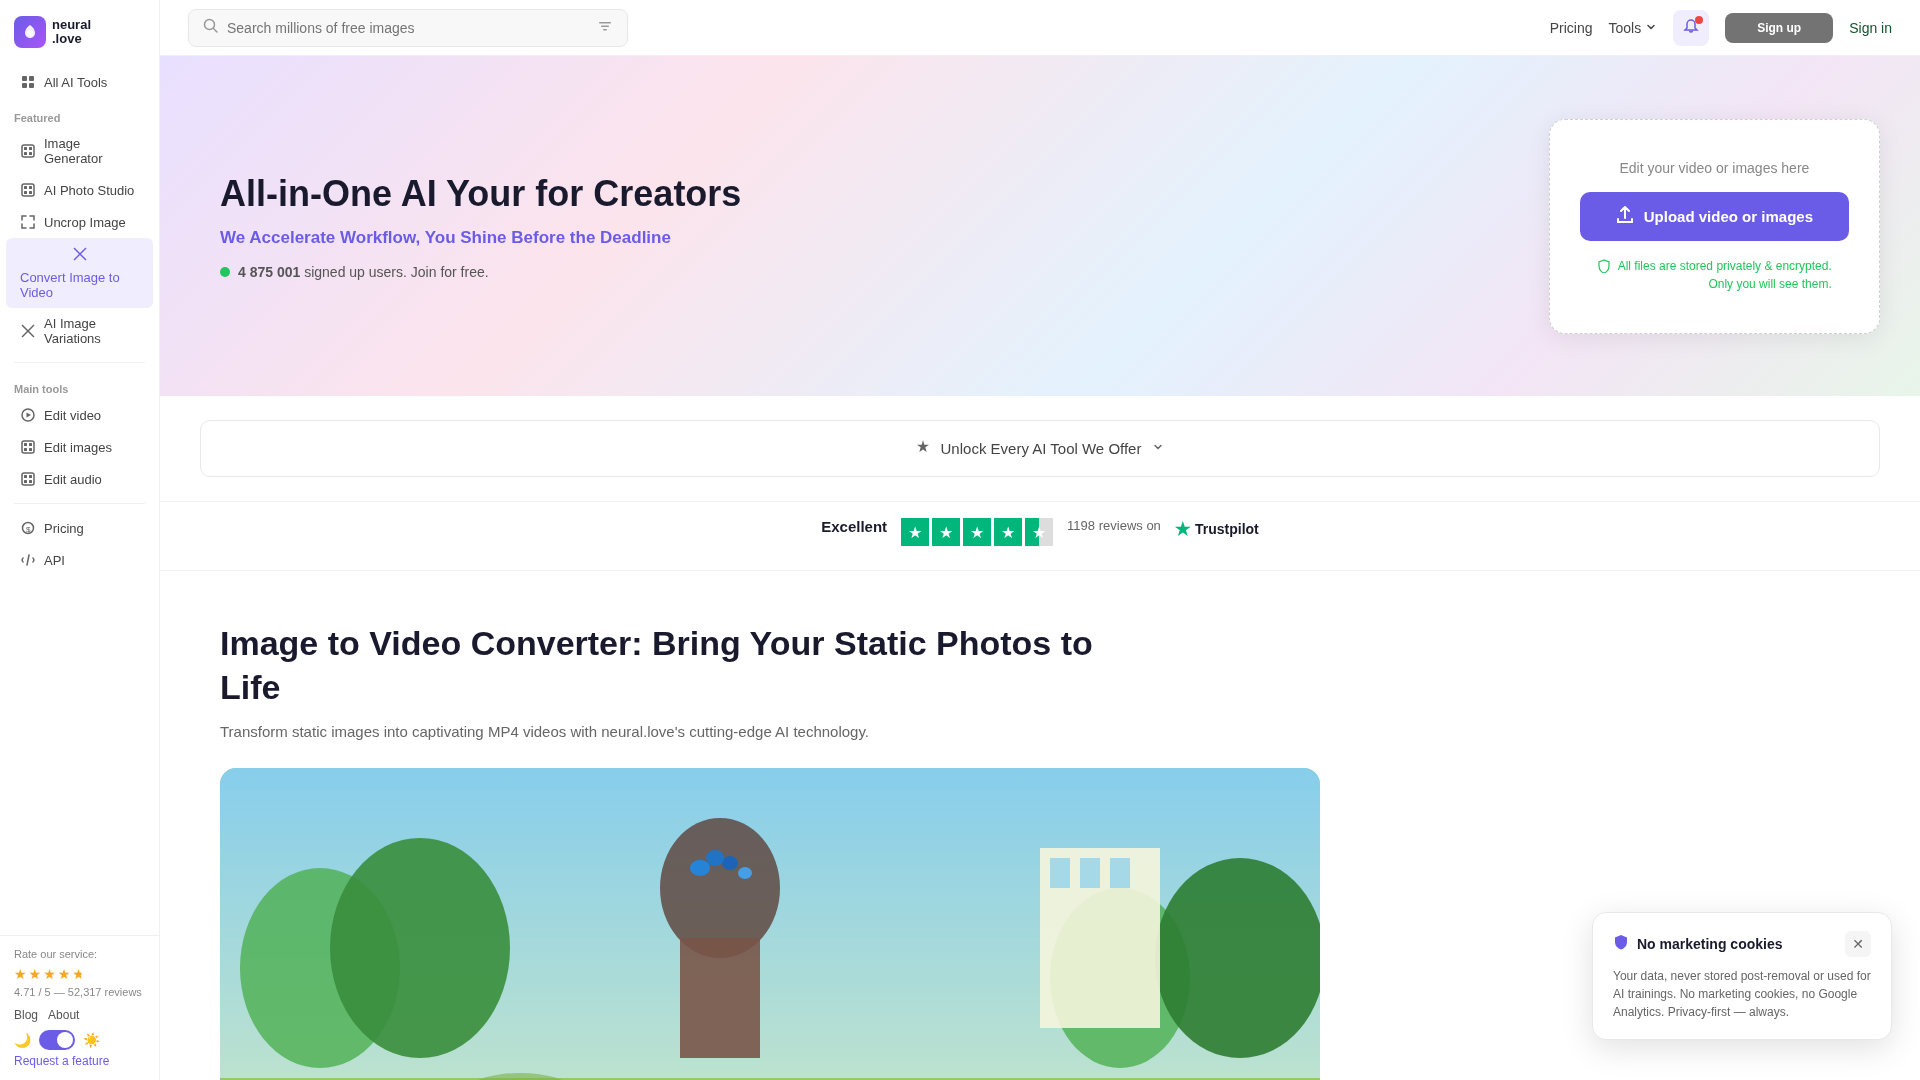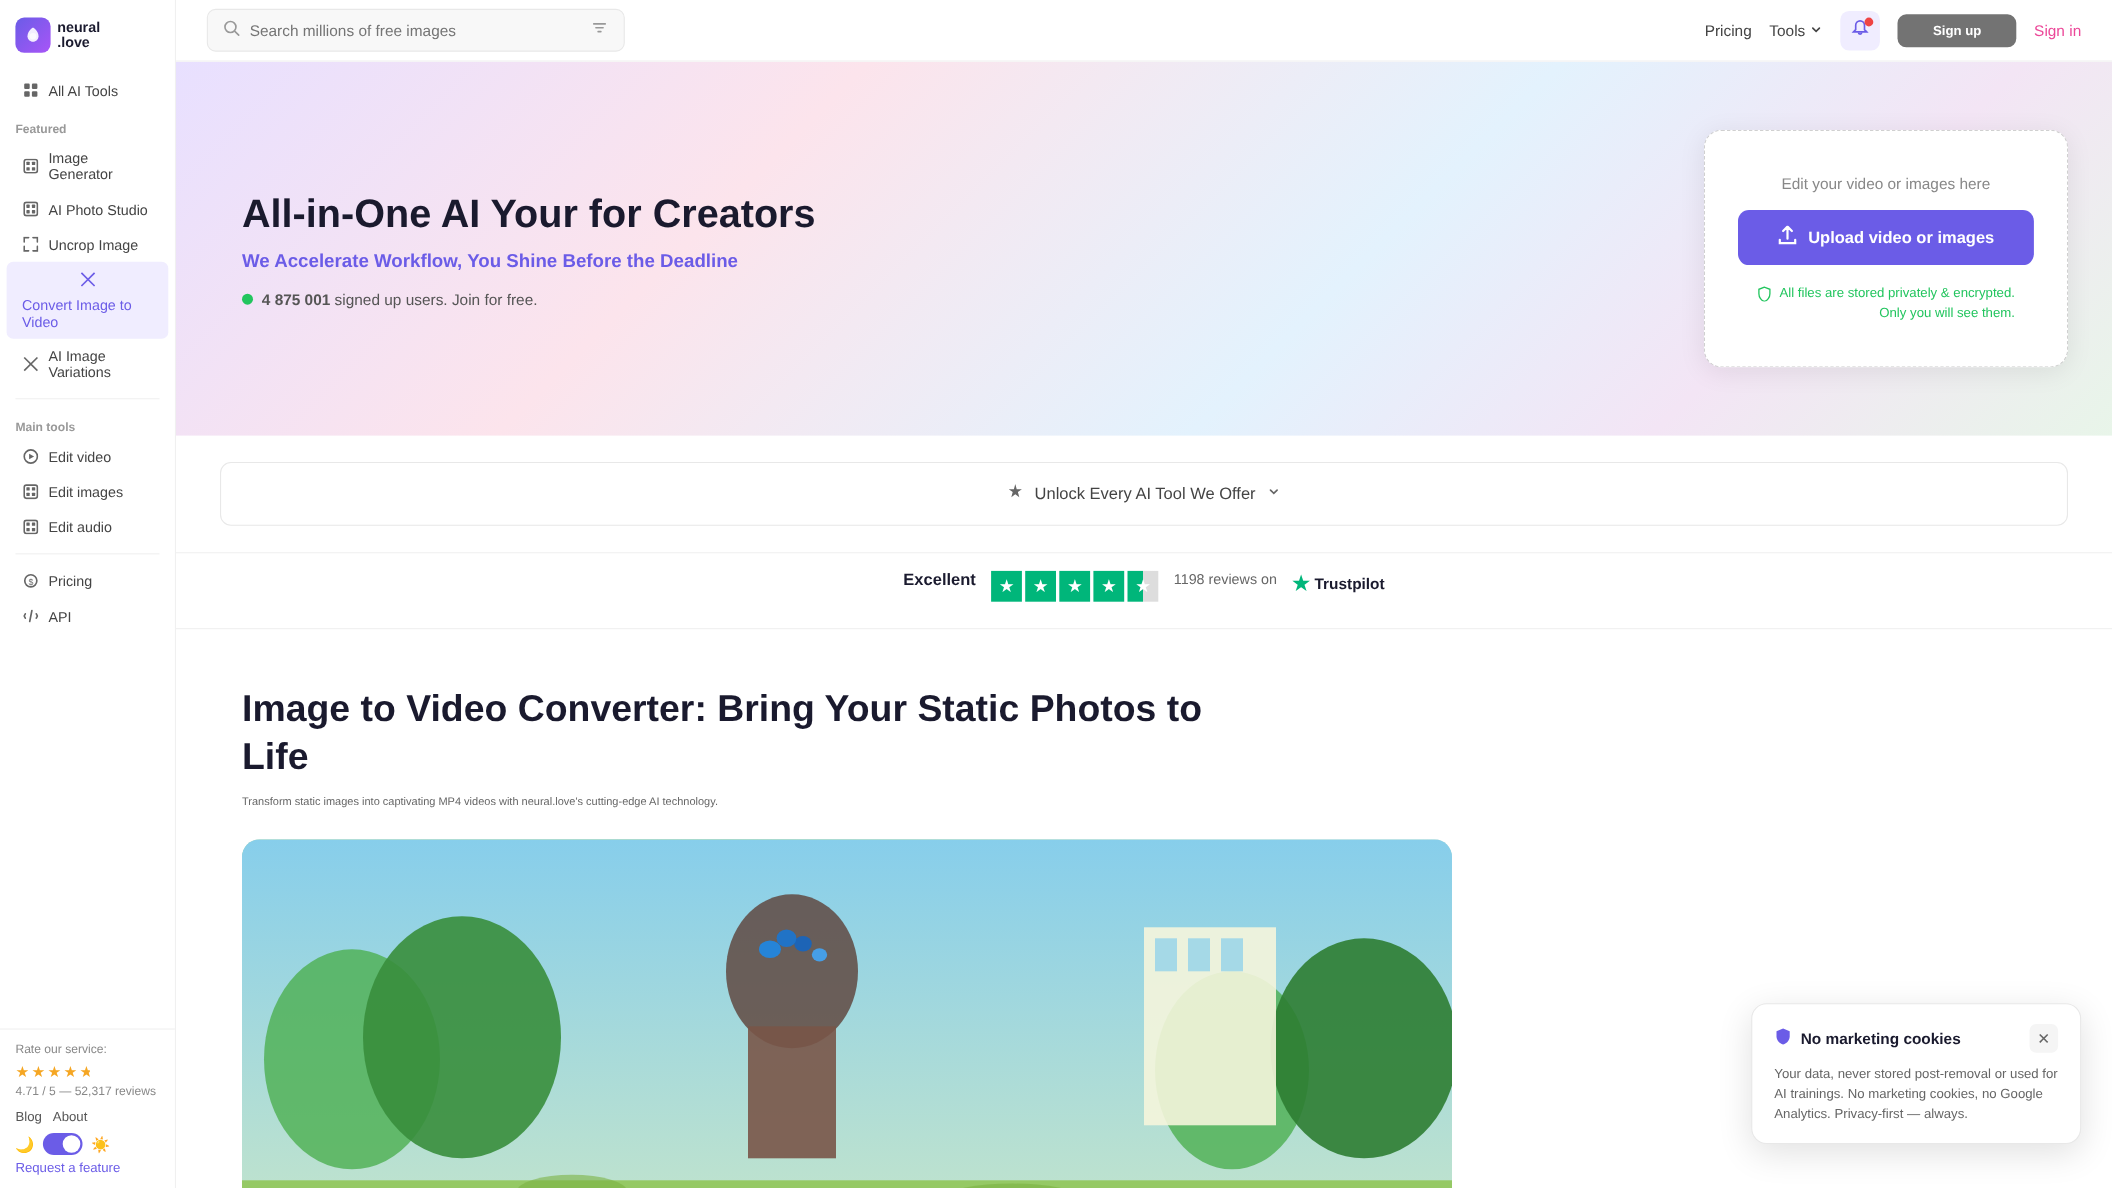--- a/index.html
+++ b/index.html
@@ -118,21 +118,21 @@
       z-index: 50;
     }
     .search-bar {
       display: flex;
       align-items: center;
       background: #f8f8f8;
       border: 1px solid #e8e8e8;
       border-radius: 8px;
       padding: 8px 14px;
       gap: 8px;
-      width: 380px;
+      width: 440px;
     }
     .search-icon-svg { color: #999; font-size: 14px; }
     .search-input {
       background: none;
       border: none;
       outline: none;
       font-size: 14px;
       color: #555;
       flex: 1;
     }
@@ -153,21 +153,21 @@
     .signup-btn {
       background: #737373;
       color: #fff;
       border: none;
       border-radius: 8px;
       padding: 8px 32px;
       font-size: 12px;
       font-weight: 600;
       cursor: pointer;
     }
-    .signin-link { font-size: 14px; color: #ec4899; cursor: pointer; }
+    .signin-link { font-size: 14px; color: #14532d; cursor: pointer; }
 
     
     .hero-section {
       min-height: 340px;
       background: linear-gradient(135deg, #e8e0ff 0%, #fce4ec 30%, #e3f2fd 60%, #f3e5f5 80%, #e8f5e9 100%);
       position: relative;
       display: flex;
       align-items: center;
       padding: 60px 40px 60px 60px;
       overflow: hidden;
@@ -268,21 +268,21 @@
     .tp-star-full { width: 28px; height: 28px; background: #00b67a; display: flex; align-items: center; justify-content: center; }
     .tp-star-half { width: 28px; height: 28px; background: linear-gradient(90deg, #00b67a 50%, #ddd 50%); display: flex; align-items: center; justify-content: center; }
     .tp-star-icon { color: #fff; font-size: 16px; }
     .trustpilot-reviews { font-size: 13px; color: #666; }
     .trustpilot-logo { display: flex; align-items: center; gap: 4px; font-size: 14px; font-weight: 700; color: #1a1a2e; }
     .tp-logo-star { color: #00b67a; font-size: 18px; }
 
     
     .article-section { padding: 50px 60px 30px; }
     .article-title { font-size: 34px; font-weight: 800; color: #1a1a2e; line-height: 1.3; margin-bottom: 14px; max-width: 900px; }
-    .article-desc { font-size: 10px; color: #666; margin-bottom: 28px; max-width: 800px; }
+    .article-desc { font-size: 15px; color: #666; margin-bottom: 28px; max-width: 800px; }
 
     
     .article-image-container {
       width: 100%;
       max-width: 1100px;
       height: 380px;
       border-radius: 16px;
       overflow: hidden;
       position: relative;
     }

